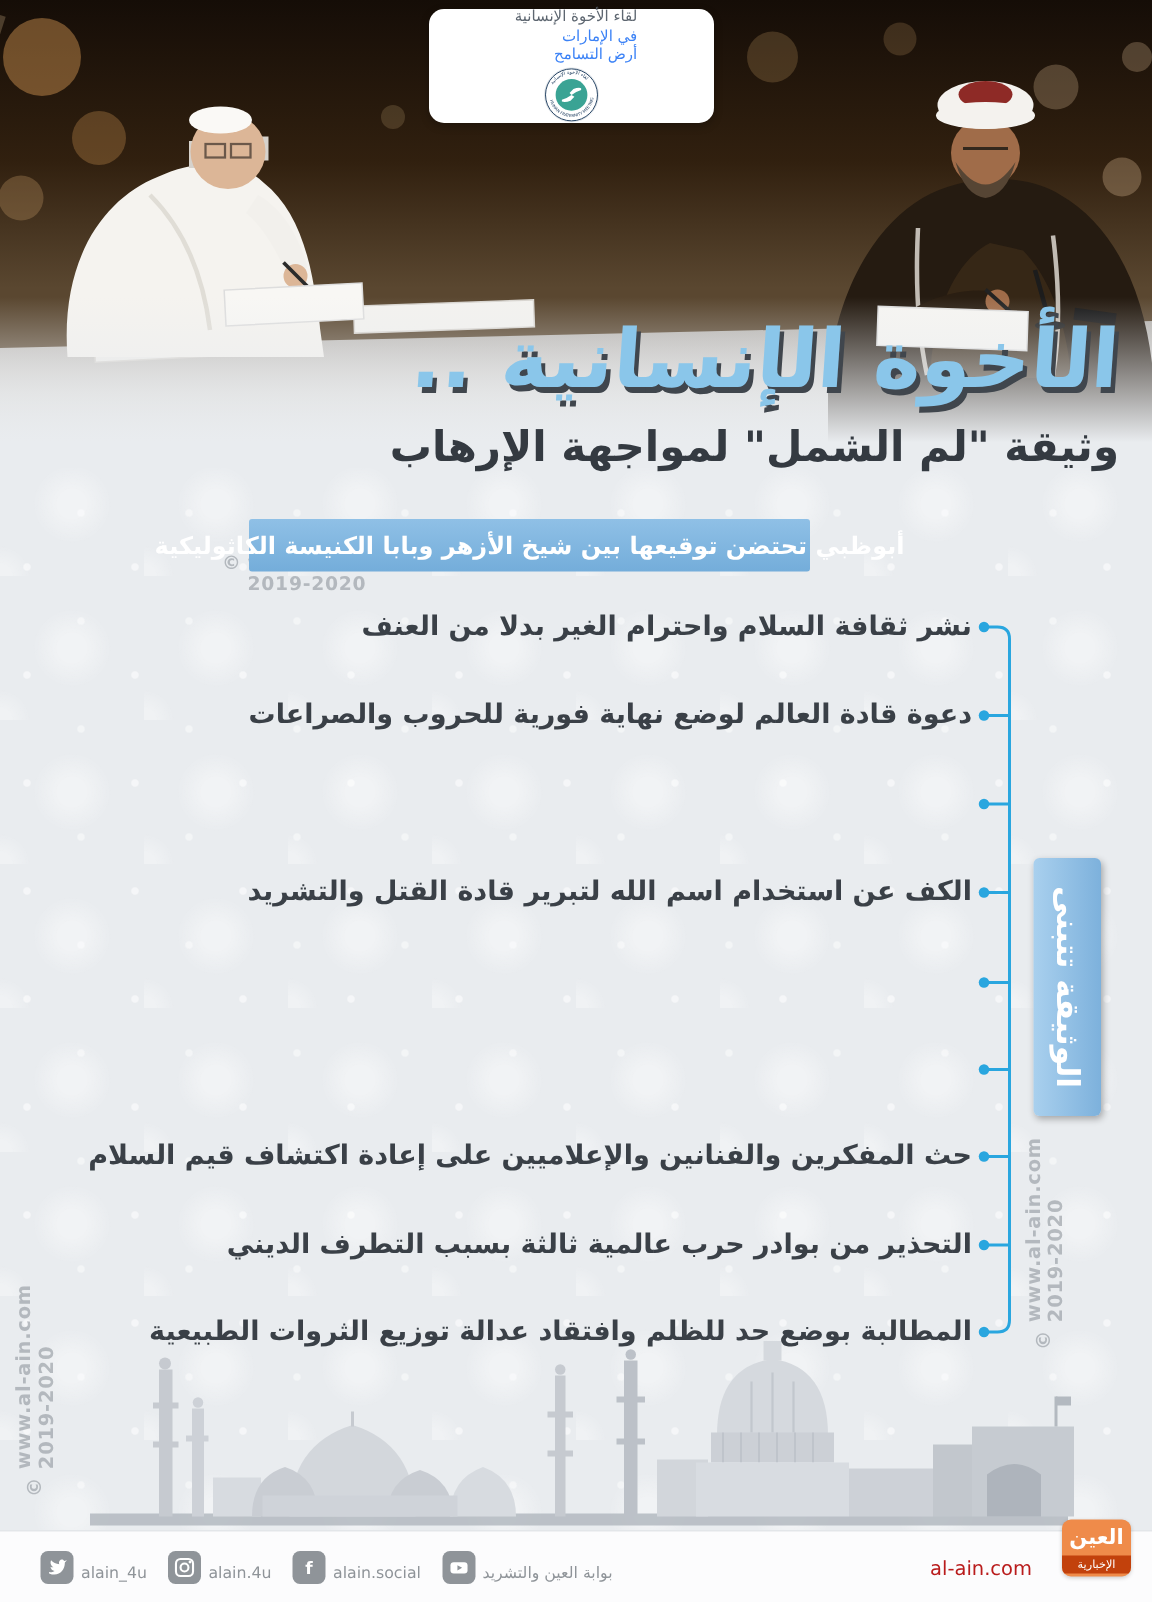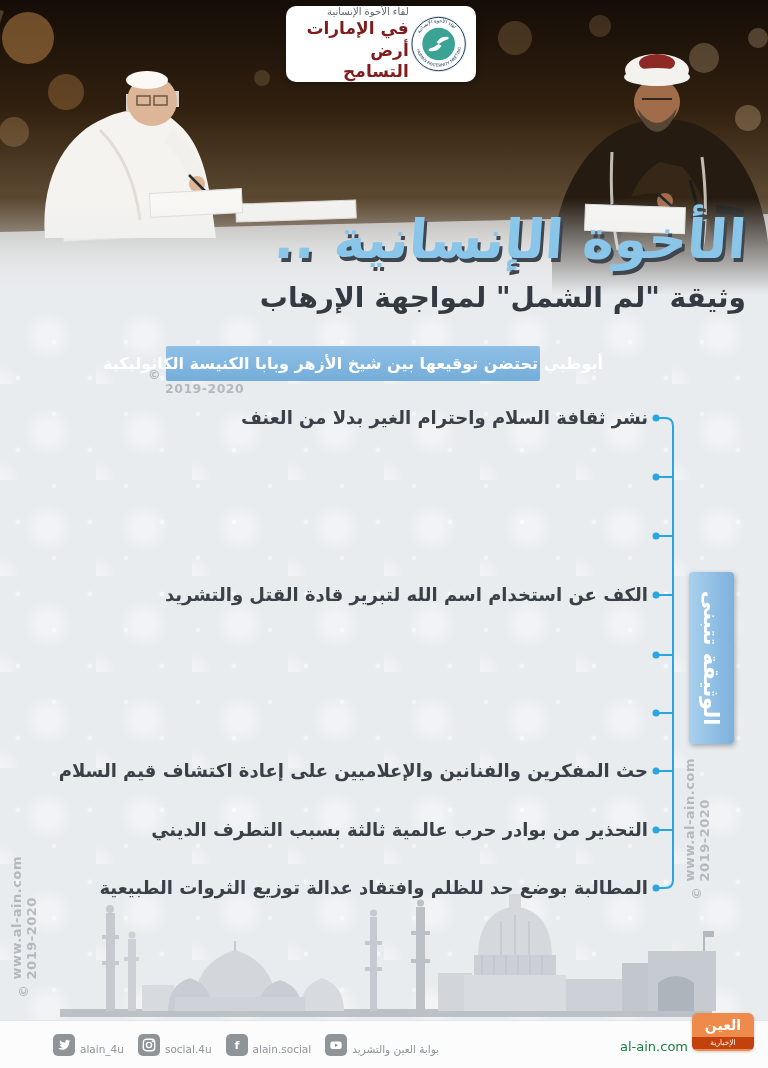--- a/index.html
+++ b/index.html
@@ -8,24 +8,24 @@
     background-color:#e9ecef;
     background-image:
       radial-gradient(circle at 25% 25%, rgba(255,255,255,.55) 0 2px, transparent 3px),
       radial-gradient(circle at 75% 75%, rgba(255,255,255,.45) 0 2px, transparent 3px),
       radial-gradient(circle at 50% 50%, rgba(255,255,255,.35) 10px, transparent 26px),
       radial-gradient(circle at 0% 100%, rgba(255,255,255,.3) 8px, transparent 20px);
     background-size:72px 72px,72px 72px,96px 96px,96px 96px;}
   .photo{position:absolute;left:0;top:0;width:768px;height:312px;}
   .badge{position:absolute;left:286px;top:6px;width:190px;height:76px;background:#fff;
     border-radius:10px;box-shadow:0 2px 6px rgba(0,0,0,.25);display:flex;align-items:center;
-    justify-content:flex-end;padding:0 8px;box-sizing:border-box;z-index:5;}
+    justify-content:flex-end;padding:0 18px;box-sizing:border-box;z-index:5;flex-direction:column;}
   .badge-text{text-align:right;direction:rtl;margin-left:6px;line-height:1.25;}
   .badge-l1{font-size:10px;color:#5d6670;}
-  .badge-l2,.badge-l3{font-size:17px;font-weight:bold;color:#7f1d1d;}
+  .badge-l2,.badge-l3{font-size:10px;font-weight:normal;color:#3b82f6;}
   .title-block{position:absolute;right:22px;top:208px;text-align:right;direction:rtl;z-index:4;}
   .main-title{font-size:54px;font-weight:bold;color:#8ac6ea;white-space:nowrap;
     text-shadow:3px 4px 0 #40464d;transform:skewX(-4deg);letter-spacing:-1px;}
   .sub-title{margin-top:10px;font-size:28px;font-weight:bold;color:#343a41;white-space:nowrap;}
   .band{position:absolute;left:166px;top:346px;width:374px;height:35px;border-radius:2px;
     background:linear-gradient(180deg,#8fc0e6,#74adda);display:flex;align-items:center;
     justify-content:center;z-index:4;}
   .band span{color:#fff;font-size:16px;font-weight:bold;direction:rtl;white-space:nowrap;}
   .wm{color:rgba(150,157,163,.65);font-weight:bold;line-height:1.15;letter-spacing:.5px;}
   .wm-h{position:absolute;left:148px;top:368px;font-size:12.5px;display:flex;gap:4px;direction:ltr;}
@@ -38,27 +38,27 @@
   .connector{position:absolute;left:645px;top:400px;z-index:2;}
   .tab{position:absolute;left:689px;top:572px;width:45px;height:172px;border-radius:4px;
     background:linear-gradient(90deg,#a9d0ee,#7db1dc);box-shadow:1px 2px 5px rgba(0,0,0,.3);
     display:flex;align-items:center;justify-content:center;z-index:3;}
   .tab span{transform:rotate(90deg);white-space:nowrap;color:#fff;font-size:21px;
     font-weight:bold;direction:rtl;}
   .skyline{position:absolute;left:0;top:893px;z-index:1;}
   .footer{position:absolute;left:0;top:1020px;width:768px;height:48px;background:#fcfcfd;
     border-top:1px solid #e3e6e9;display:flex;align-items:center;z-index:6;}
   .soc{display:flex;align-items:center;margin-left:14px;}
-  .soc:first-child{margin-left:53px;}
+  .soc:first-child{margin-left:27px;}
   .soc-ic{width:22px;height:22px;border-radius:5px;background:#8f9499;display:flex;
     align-items:center;justify-content:center;}
   .soc-lb{font-size:10.5px;color:#8f9499;margin-left:5px;margin-top:8px;}
   .soc-lb.ar{direction:rtl;}
-  .site{position:absolute;right:80px;top:18px;font-size:13px;color:#15803d;}
-  .alain-logo{position:absolute;right:14px;top:-8px;width:62px;height:38px;background:#ef8b4a;
+  .site{position:absolute;right:80px;top:18px;font-size:13px;color:#b91c1c;}
+  .alain-logo{position:absolute;right:14px;top:-8px;width:46px;height:38px;background:#ef8b4a;
     border-radius:6px;box-shadow:0 1px 3px rgba(0,0,0,.2);overflow:hidden;text-align:center;}
   .alain-main{color:#fff;font-size:14px;font-weight:bold;line-height:24px;direction:rtl;}
   .alain-sub{background:#c2410c;color:#fff;font-size:7.5px;line-height:12px;direction:rtl;}
 </style>
 </head>
 <body>
 
 <div class="page">
 
   <div class="photo">
@@ -186,20 +186,21 @@
   </div>
   <div class="wm wm-v wm-right">
     <span>©</span>
     <span>
       <div>www.al-ain.com</div>
       <div>2019-2020</div>
     </span>
   </div>
 
   <div class="list-item" style="top:405px">نشر ثقافة السلام واحترام الغير بدلا من العنف</div>
+  <div class="list-item" style="top:464px">دعوة قادة العالم لوضع نهاية فورية للحروب والصراعات</div>
   <div class="list-item" style="top:582px">الكف عن استخدام اسم الله لتبرير قادة القتل والتشريد</div>
   <div class="list-item" style="top:758px">حث المفكرين والفنانين والإعلاميين على إعادة اكتشاف قيم السلام</div>
   <div class="list-item" style="top:817px">التحذير من بوادر حرب عالمية ثالثة بسبب التطرف الديني</div>
   <div class="list-item" style="top:875px">المطالبة بوضع حد للظلم وافتقاد عدالة توزيع الثروات الطبيعية</div>
 
   <svg class="connector" width="50" height="500" viewBox="645 400 50 500">
     <path d="M656 418 H665 Q673 418 673 426 V880 Q673 888 665 888 H656
              M656 477 H673 M656 536 H673 M656 595 H673 M656 655 H673
              M656 713 H673 M656 771 H673 M656 830 H673" fill="none" stroke="#29a6df" stroke-width="2"></path>
     <g fill="#29a6df">
@@ -277,21 +278,21 @@
       <span class="soc-lb">alain_4u</span>
     </div>
     <div class="soc">
       <span class="soc-ic">
         <svg width="14" height="14" viewBox="0 0 16 16">
             <rect x="1.5" y="1.5" width="13" height="13" rx="3.5" fill="none" stroke="#fff" stroke-width="1.6"></rect>
             <circle cx="8" cy="8" r="3" fill="none" stroke="#fff" stroke-width="1.6"></circle>
             <circle cx="12.2" cy="3.8" r="1.1" fill="#fff"></circle>
           </svg>
       </span>
-      <span class="soc-lb">social.4u</span>
+      <span class="soc-lb">alain.4u</span>
     </div>
     <div class="soc">
       <span class="soc-ic">
         <svg width="14" height="14" viewBox="0 0 16 16">
             <text x="8" y="13" text-anchor="middle" font-size="13" font-weight="bold" fill="#fff">f</text>
           </svg>
       </span>
       <span class="soc-lb">alain.social</span>
     </div>
     <div class="soc">

